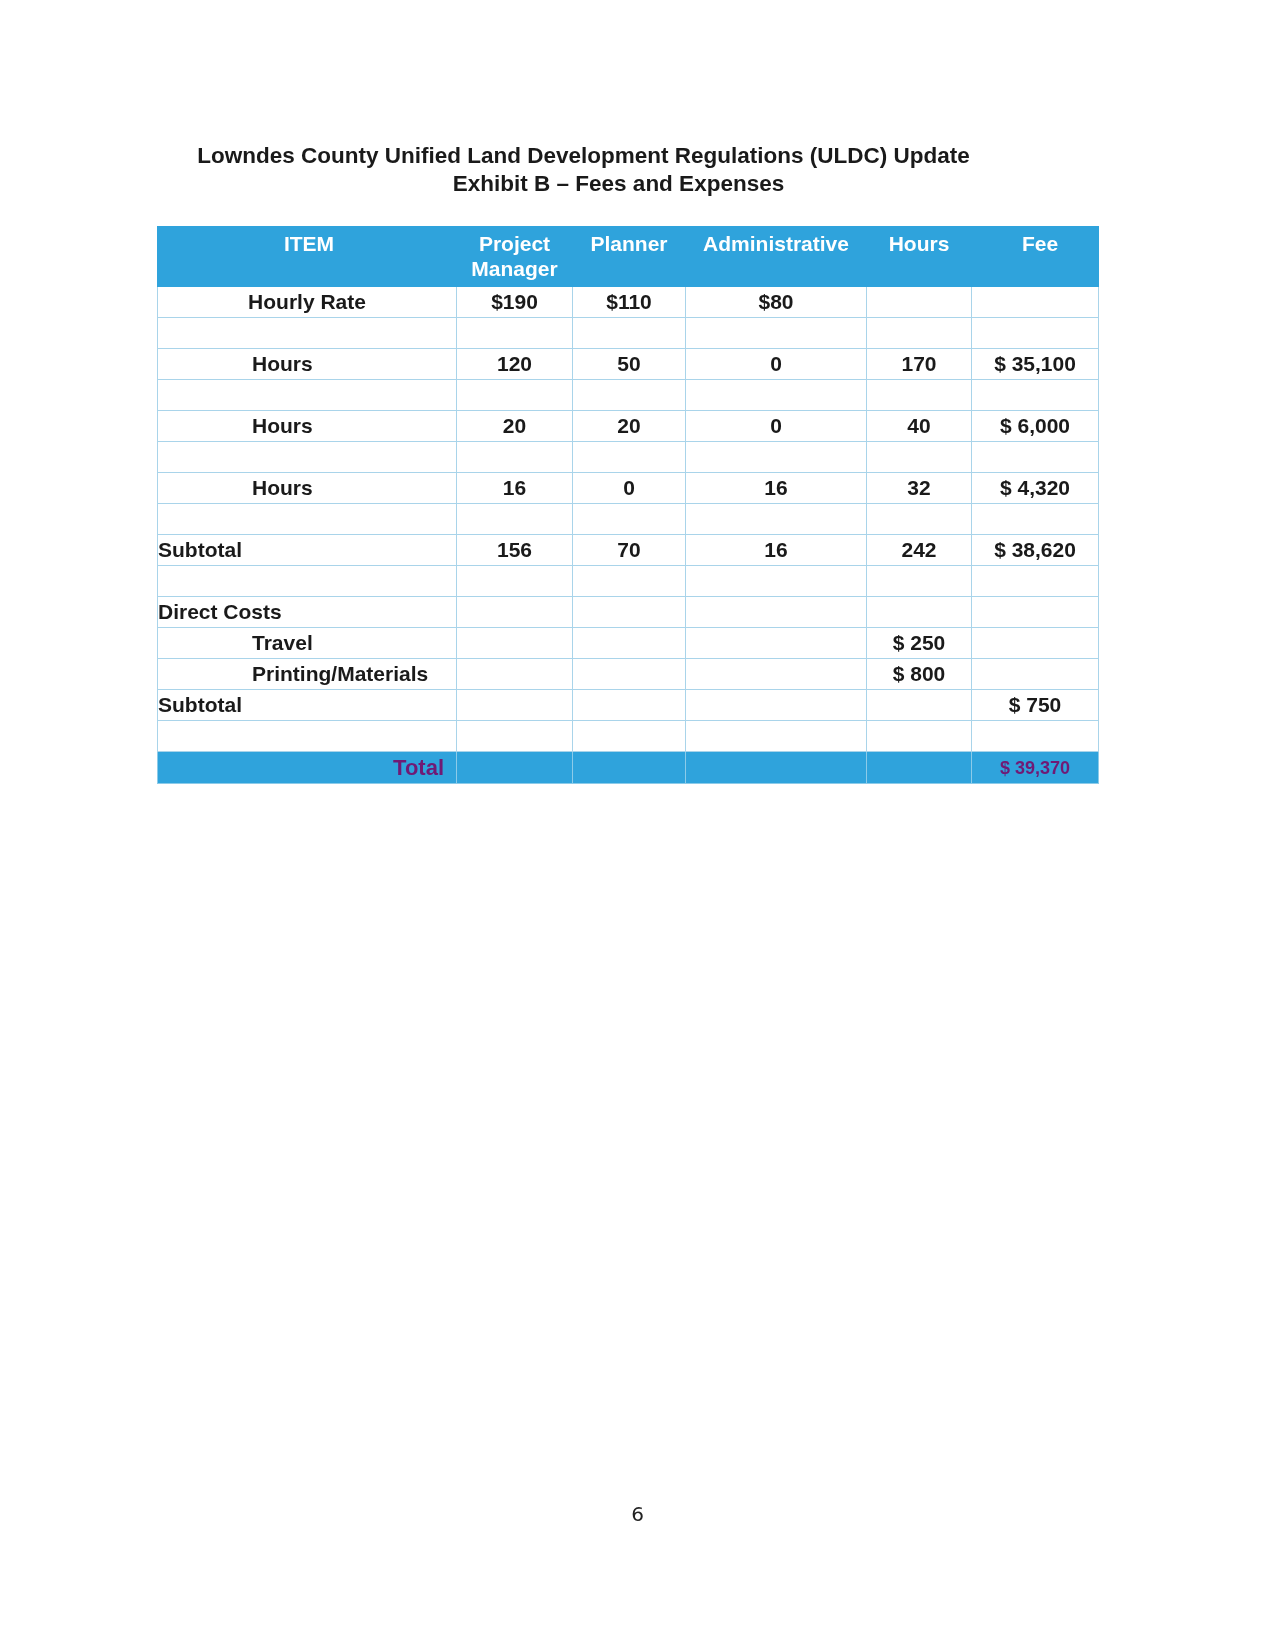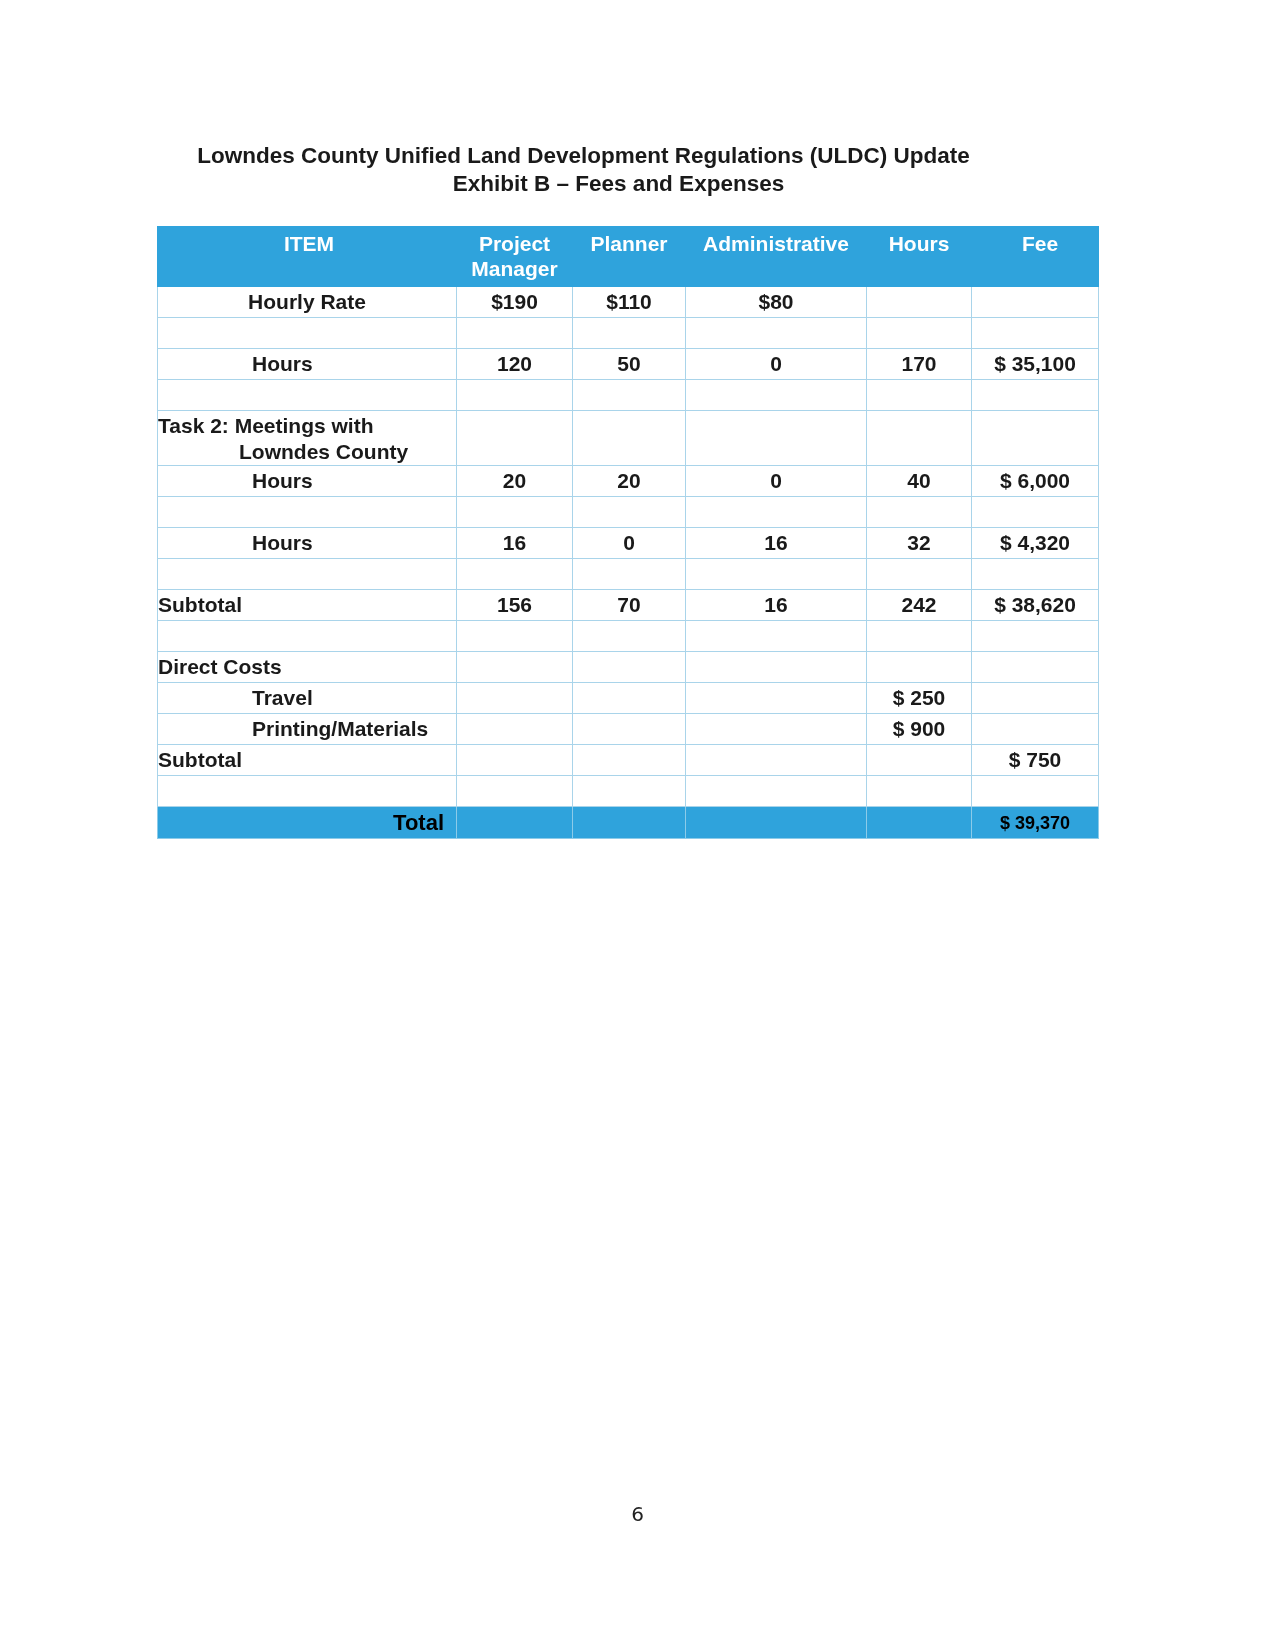--- a/index.html
+++ b/index.html
@@ -29,21 +29,21 @@
 
   td.label { text-align:left; padding-left:13px; }
   td.label.center { text-align:center; padding-left:0; }
   td.label.indent { padding-left:94px; }
   td.label.two span.sub { display:block; padding-left:81px; }
   td.num { text-align:center; }
   td.fee { text-align:center; }
   tr.tall td { height:52px; vertical-align:top; padding-top:2px; }
   tr.tall td.label { line-height:26px; }
 
-  tr.total td { background:#2fa3dc; color:#000000; height:31px; border-color:#8ccbe9; }
+  tr.total td { background:#2fa3dc; color:#701a75; height:31px; border-color:#8ccbe9; }
   tr.total td.label { text-align:right; padding-right:12px; font-size:22px; }
   tr.total td.fee { font-size:18px; }
 
   .pagenum { position:absolute; top:1502px; left:0; width:1275px; text-align:center;
              font-family:"DejaVu Sans", sans-serif; font-size:20px; color:#222; font-weight:normal; }
 </style>
 </head>
 <body>
 
 <div class="title l1">Lowndes County Unified Land Development Regulations (ULDC) Update</div>
@@ -99,31 +99,20 @@
     </tr>
     <tr>
         <td></td>
         <td></td>
         <td></td>
         <td></td>
         <td></td>
         <td></td>
       </tr>
 
-    <tr class="tall">
-      <td class="label two">
-        <span>Task 2: Meetings with</span>
-        <span class="sub">Lowndes County</span>
-      </td>
-      <td></td>
-        <td></td>
-        <td></td>
-        <td></td>
-        <td></td>
-    </tr>
     <tr>
       <td class="label indent">Hours</td>
       <td class="num">20</td>
       <td class="num">20</td>
       <td class="num">0</td>
       <td class="num">40</td>
       <td class="fee">$ 6,000</td>
     </tr>
     <tr>
         <td></td>
@@ -182,21 +171,21 @@
         <td></td>
         <td></td>
       <td class="num">$ 250</td>
       <td></td>
     </tr>
     <tr>
       <td class="label indent">Printing/Materials</td>
       <td></td>
         <td></td>
         <td></td>
-      <td class="num">$ 900</td>
+      <td class="num">$ 800</td>
       <td></td>
     </tr>
     <tr>
       <td class="label">Subtotal</td>
       <td></td>
         <td></td>
         <td></td>
         <td></td>
       <td class="fee">$ 750</td>
     </tr>

